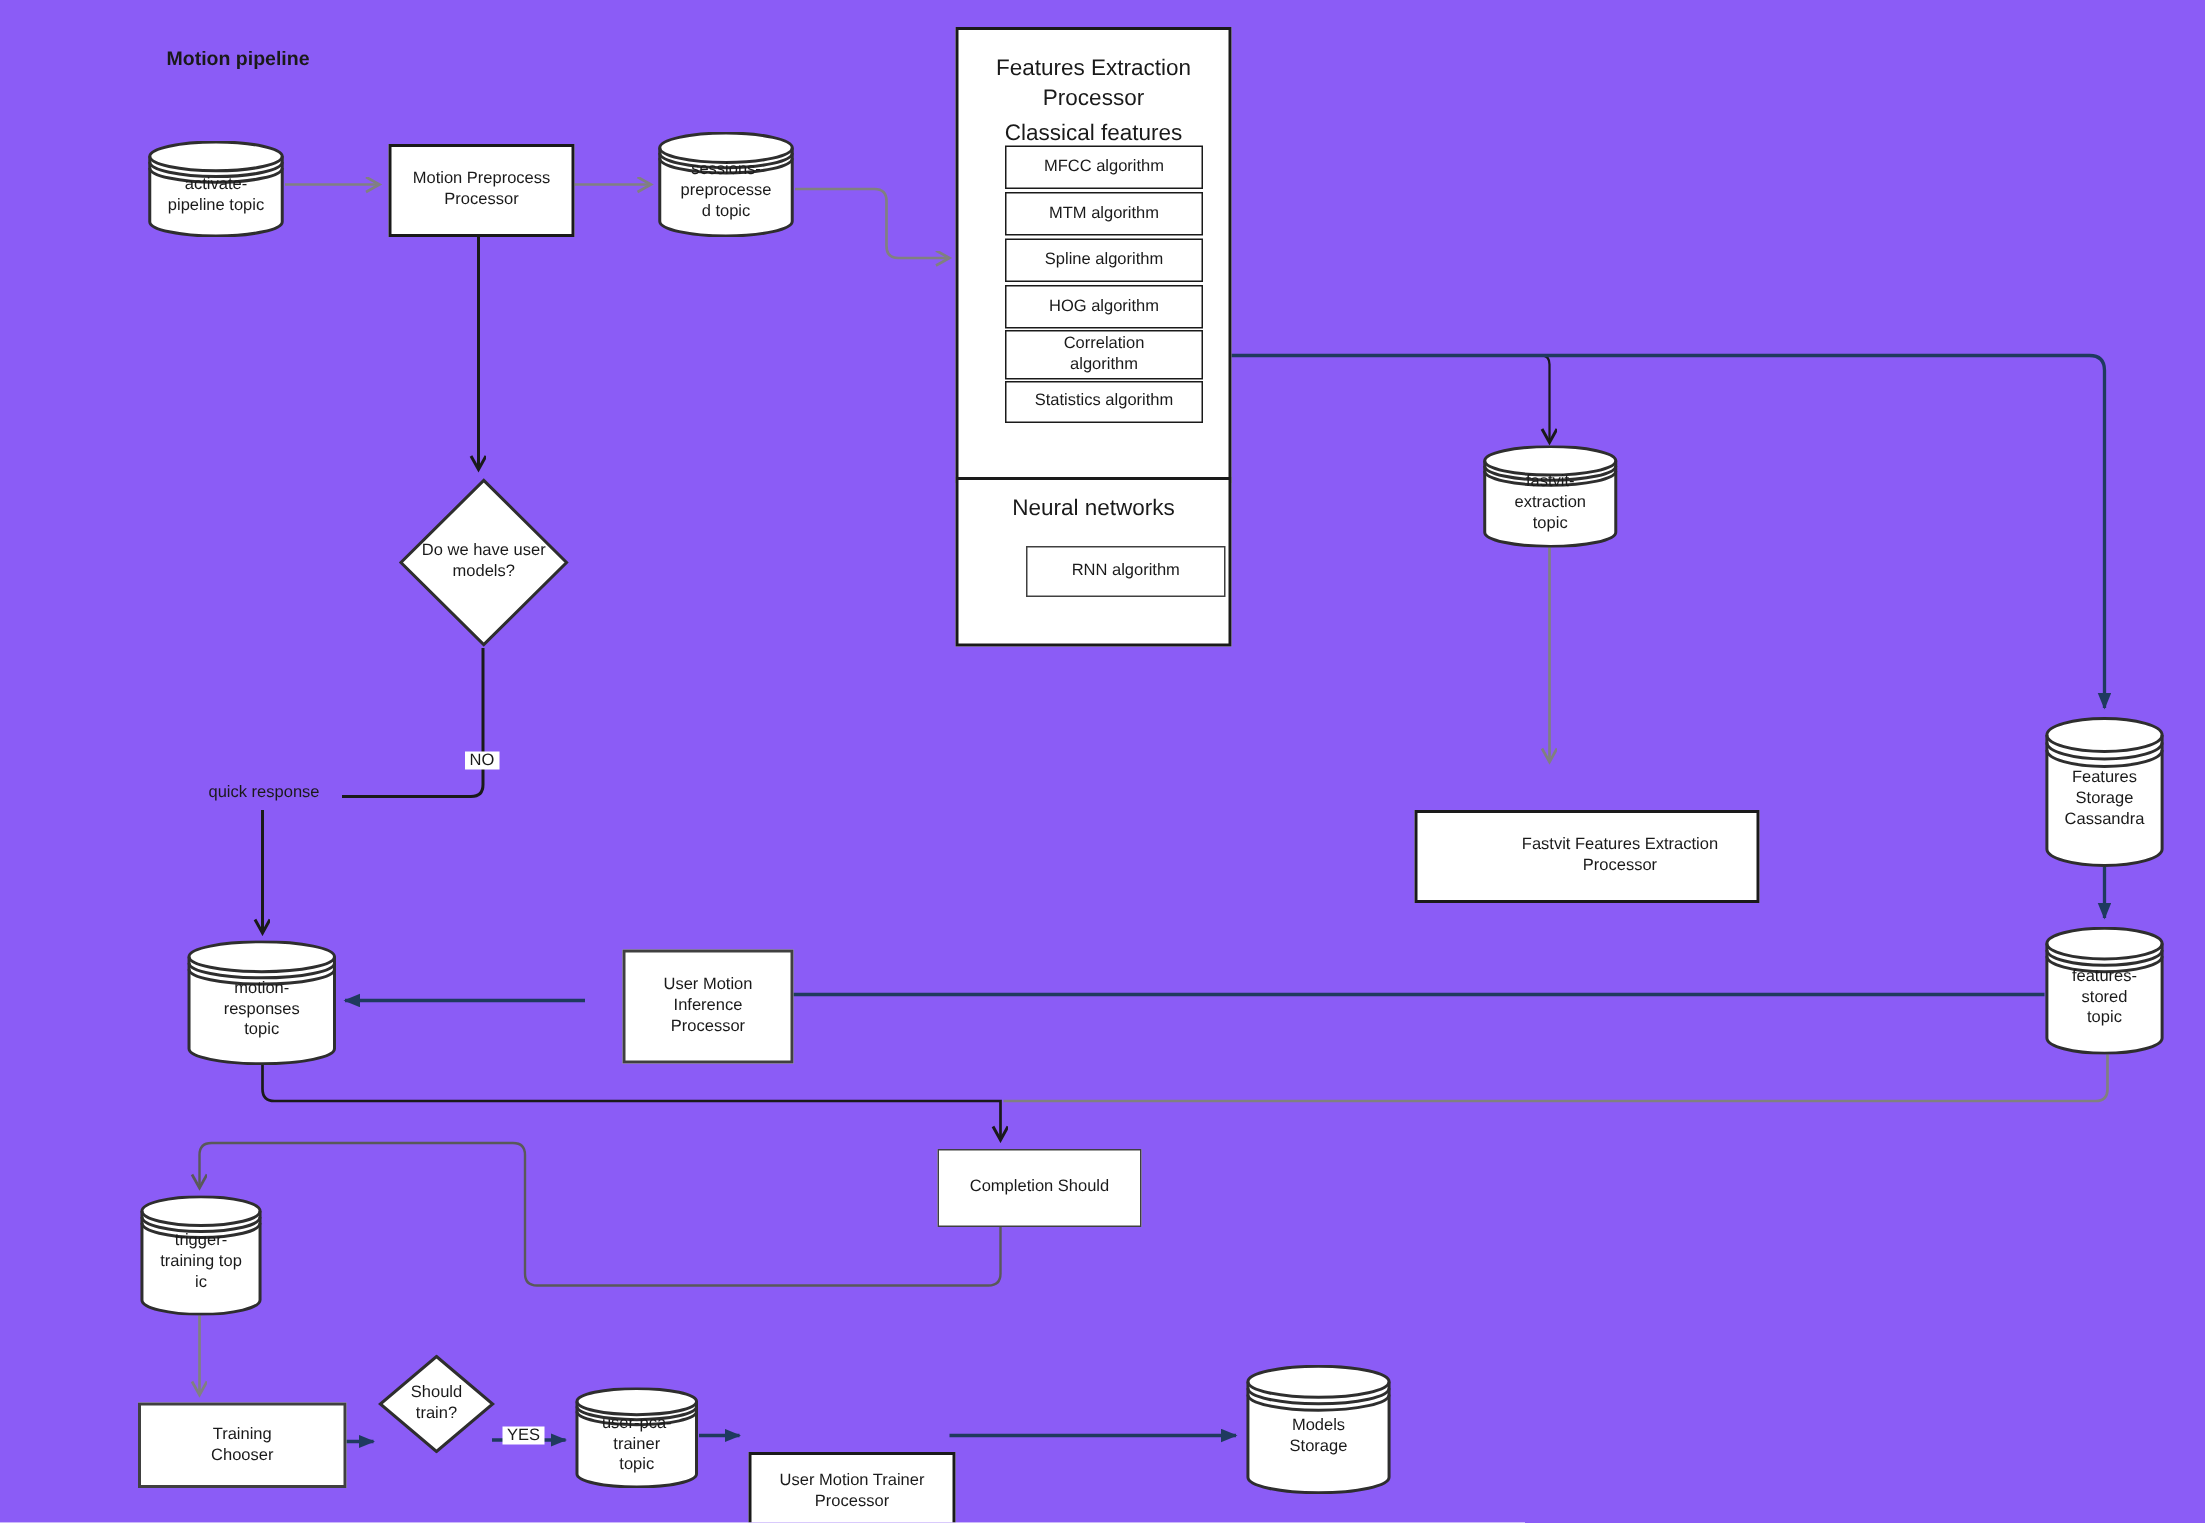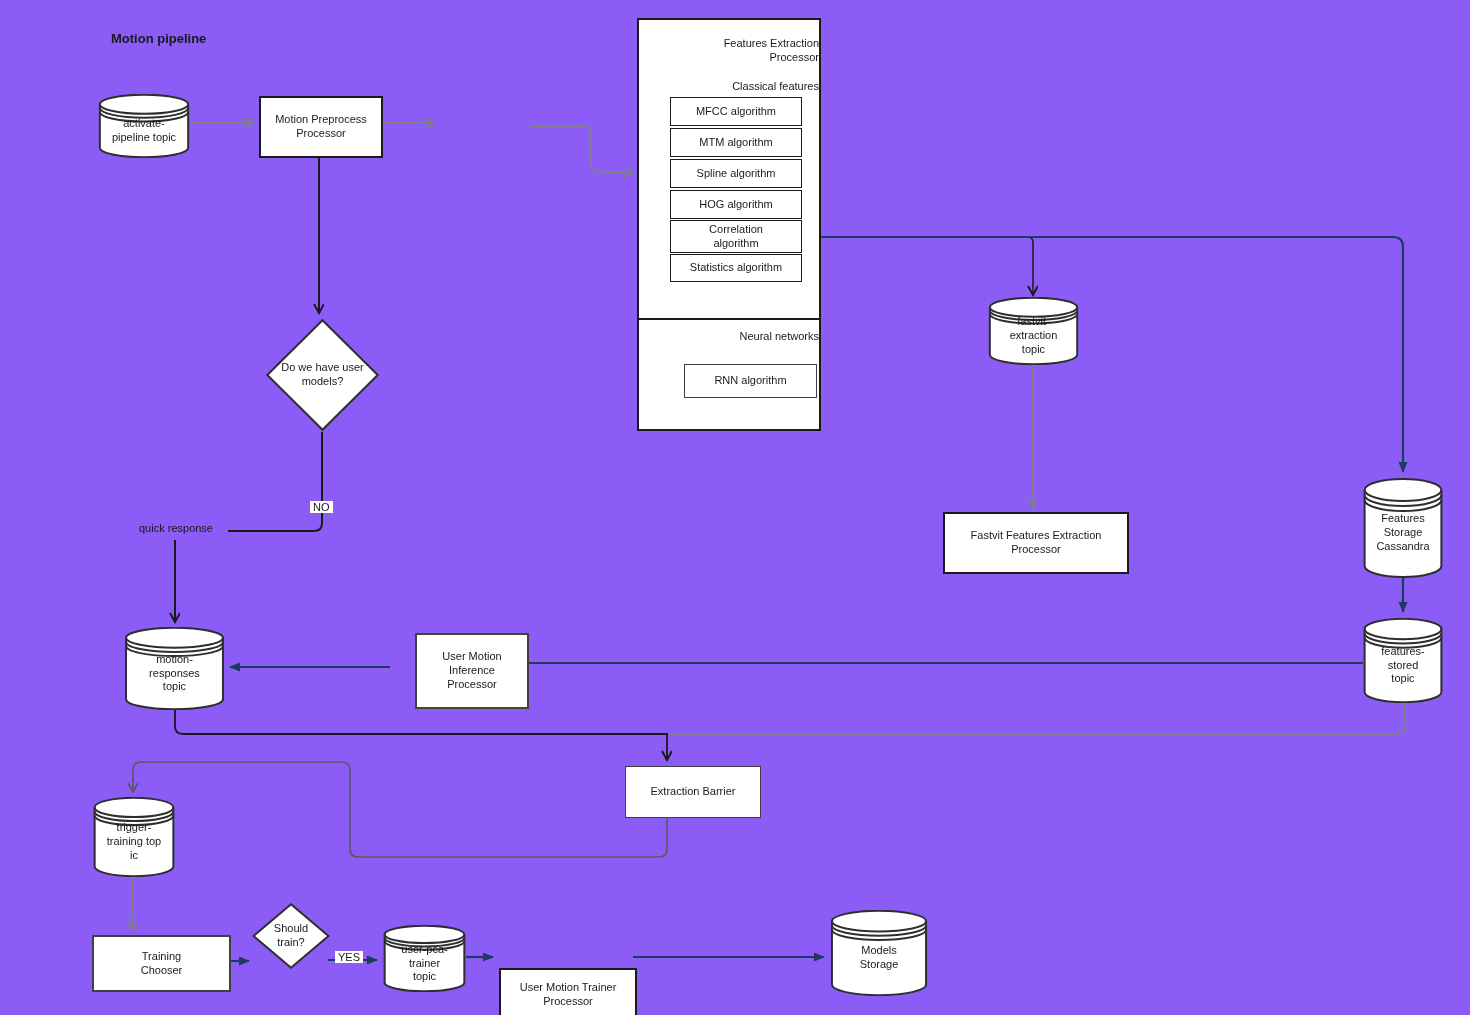--- a/index.html
+++ b/index.html
@@ -11,21 +11,21 @@
   .lbl{white-space:pre-line;position:relative;z-index:2;}
   .box{background:#ffffff;border:2px solid #1a1a1a;}
   .box.gray{border-color:#404040;margin-left:25px;}
   .box.thin{border-width:1.5px;}
   .shape{position:absolute;left:0;top:0;width:100%;height:100%;z-index:1;}
   .shape path{fill:#ffffff;stroke:#2e2e2e;stroke-width:2;}
   .shape path.open{fill:none;}
   .cyl-node,.diamond-node{position:absolute;display:flex;align-items:center;justify-content:center;
         text-align:center;font-size:11px;line-height:1.25;}
   .cyl-node .lbl{padding-top:10px;}
-  .container-head{position:absolute;width:100%;text-align:right;font-size:11px;line-height:1.3;white-space:pre-line;}
+  .container-head{position:absolute;width:100%;text-align:center;font-size:15px;line-height:1.3;white-space:pre-line;}
   .edge-label{position:absolute;font-size:11px;background:#ffffff;padding:0 3px;z-index:3;}
   .title{position:absolute;font-size:13px;font-weight:bold;}
 </style>
 </head>
 <body>
 
 <div class="canvas">
 
   <svg class="wires" width="1470" height="1015">
     <defs>
@@ -78,20 +78,31 @@
     </svg>
     <span class="lbl">activate-
 pipeline topic</span>
   </div>
 
   <div class="node box" style="left:259px;top:96px;width:120px;height:58px;">
     <span class="lbl">Motion Preprocess
 Processor</span>
   </div>
 
+  <div class="cyl-node" style="left:438px;top:88px;width:92px;height:70px;">
+    <svg class="shape" viewBox="0 0 100 100" preserveAspectRatio="none">
+      <path vector-effect="non-scaling-stroke" d="M2,15 A48,14 0 0 1 98,15 L98,85 A48,14 0 0 1 2,85 Z"></path>
+      <path class="open" vector-effect="non-scaling-stroke" d="M2,15 A48,14 0 0 0 98,15"></path>
+      <path class="open" vector-effect="non-scaling-stroke" d="M2,20 A48,14 0 0 0 98,20"></path>
+      <path class="open" vector-effect="non-scaling-stroke" d="M2,25 A48,14 0 0 0 98,25"></path>
+    </svg>
+    <span class="lbl">sessions-
+preprocesse
+d topic</span>
+  </div>
 
   <div class="node box" style="left:637px;top:18px;width:180px;height:300px;align-items:flex-start;">
     <div class="container-head" style="top:16px;">Features Extraction
 Processor</div>
     <div class="container-head" style="top:59px;">Classical features</div>
   </div>
   <div class="node box thin" style="left:670px;top:97px;width:130px;height:27px;">
     <span class="lbl">MFCC algorithm</span>
   </div>
   <div class="node box thin" style="left:670px;top:128px;width:130px;height:27px;">
@@ -123,21 +134,21 @@
       <path vector-effect="non-scaling-stroke" d="M2,15 A48,14 0 0 1 98,15 L98,85 A48,14 0 0 1 2,85 Z"></path>
       <path class="open" vector-effect="non-scaling-stroke" d="M2,15 A48,14 0 0 0 98,15"></path>
       <path class="open" vector-effect="non-scaling-stroke" d="M2,20 A48,14 0 0 0 98,20"></path>
       <path class="open" vector-effect="non-scaling-stroke" d="M2,25 A48,14 0 0 0 98,25"></path>
     </svg>
     <span class="lbl">fastvit-
 extraction
 topic</span>
   </div>
 
-  <div class="node box" style="left:943px;top:512px;width:182px;height:58px;">
+  <div class="node box" style="left:943px;top:540px;width:182px;height:58px;padding-left:44px;">
     <span class="lbl">Fastvit Features Extraction
 Processor</span>
   </div>
 
   <div class="cyl-node" style="left:1363px;top:478px;width:80px;height:100px;">
     <svg class="shape" viewBox="0 0 100 100" preserveAspectRatio="none">
       <path vector-effect="non-scaling-stroke" d="M2,12 A48,11 0 0 1 98,12 L98,88 A48,11 0 0 1 2,88 Z"></path>
       <path class="open" vector-effect="non-scaling-stroke" d="M2,12 A48,11 0 0 0 98,12"></path>
       <path class="open" vector-effect="non-scaling-stroke" d="M2,17 A48,11 0 0 0 98,17"></path>
       <path class="open" vector-effect="non-scaling-stroke" d="M2,22 A48,11 0 0 0 98,22"></path>
@@ -179,21 +190,21 @@
 topic</span>
   </div>
 
   <div class="node box gray" style="left:390px;top:633px;width:110px;height:72px;">
     <span class="lbl">User Motion
 Inference
 Processor</span>
   </div>
 
   <div class="node box gray thin" style="left:600px;top:766px;width:134px;height:50px;">
-    <span class="lbl">Extraction Barrier</span>
+    <span class="lbl">Completion Should</span>
   </div>
 
   <div class="cyl-node" style="left:93px;top:797px;width:82px;height:80px;">
     <svg class="shape" viewBox="0 0 100 100" preserveAspectRatio="none">
       <path vector-effect="non-scaling-stroke" d="M2,13 A48,12 0 0 1 98,13 L98,87 A48,12 0 0 1 2,87 Z"></path>
       <path class="open" vector-effect="non-scaling-stroke" d="M2,13 A48,12 0 0 0 98,13"></path>
       <path class="open" vector-effect="non-scaling-stroke" d="M2,18 A48,12 0 0 0 98,18"></path>
       <path class="open" vector-effect="non-scaling-stroke" d="M2,23 A48,12 0 0 0 98,23"></path>
     </svg>
     <span class="lbl">trigger-

